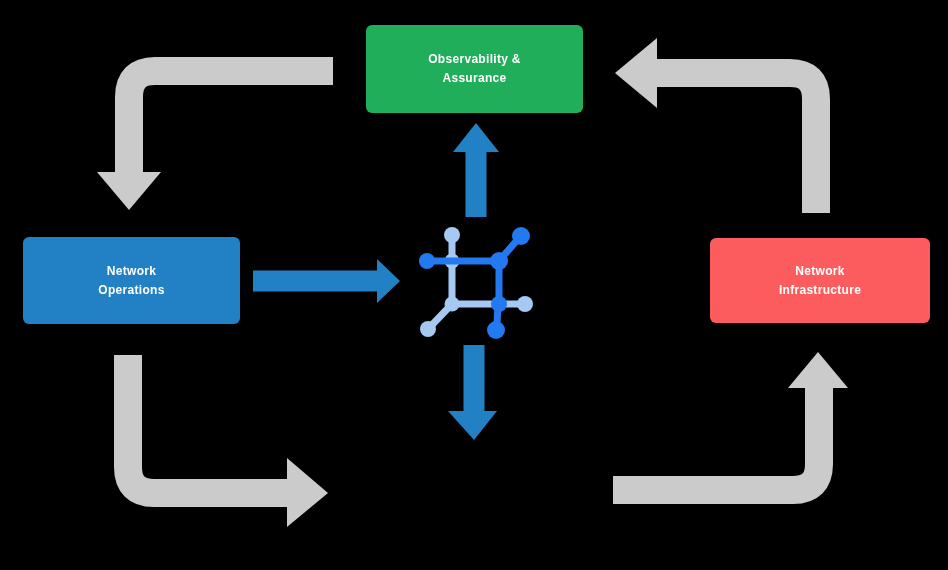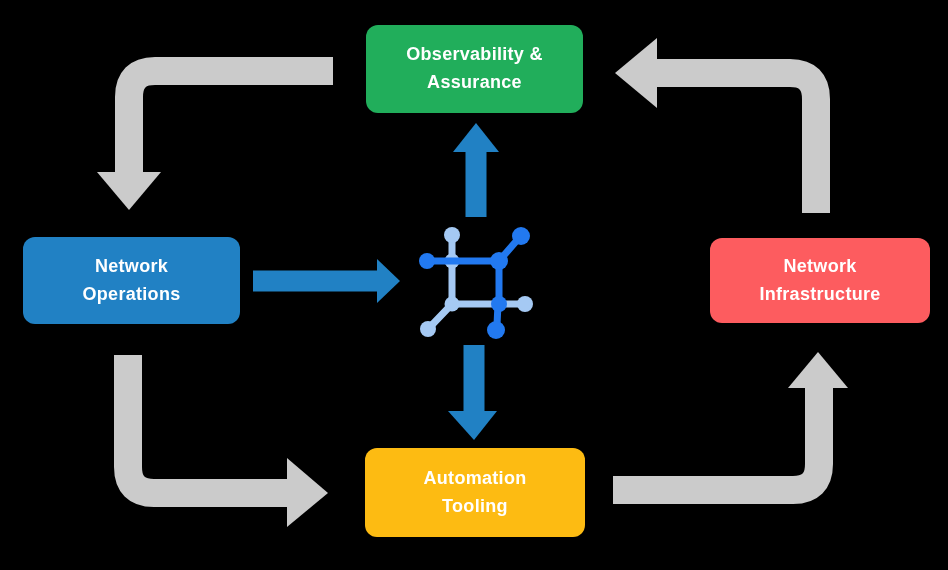--- a/index.html
+++ b/index.html
@@ -15,27 +15,27 @@
     background: var(--background, #000);
     overflow: hidden;
   }
   #arrow-layer {
     position: absolute;
     left: 0; top: 0;
     width: 948px; height: 570px;
   }
   .node {
     position: absolute;
-    border-radius: 12px;
+    border-radius: 6px;
     display: flex;
     align-items: center;
     justify-content: center;
     text-align: center;
     color: var(--text, #fff);
-    font-size: 18px;
+    font-size: 12px;
     font-weight: 600;
     letter-spacing: 0.3px;
     line-height: 1.55;
     white-space: pre-line;
   }
   #node-observability { left: 366px; top: 25px;  width: 217px; height: 88px; background: var(--green); }
   #node-operations    { left: 23px;  top: 237px; width: 217px; height: 87px; background: var(--blue); }
   #node-infrastructure{ left: 710px; top: 238px; width: 220px; height: 85px; background: var(--red); }
   #node-automation    { left: 365px; top: 448px; width: 220px; height: 89px; background: var(--yellow); }
 
@@ -123,18 +123,14 @@
   <div class="node" id="node-operations">
     <span>Network
 Operations</span>
   </div>
 
   <div class="node" id="node-infrastructure">
     <span>Network
 Infrastructure</span>
   </div>
 
-  <div class="node" id="node-automation">
-    <span>Automation
-Tooling</span>
-  </div>
 
 </div>
 
 </body></html>

